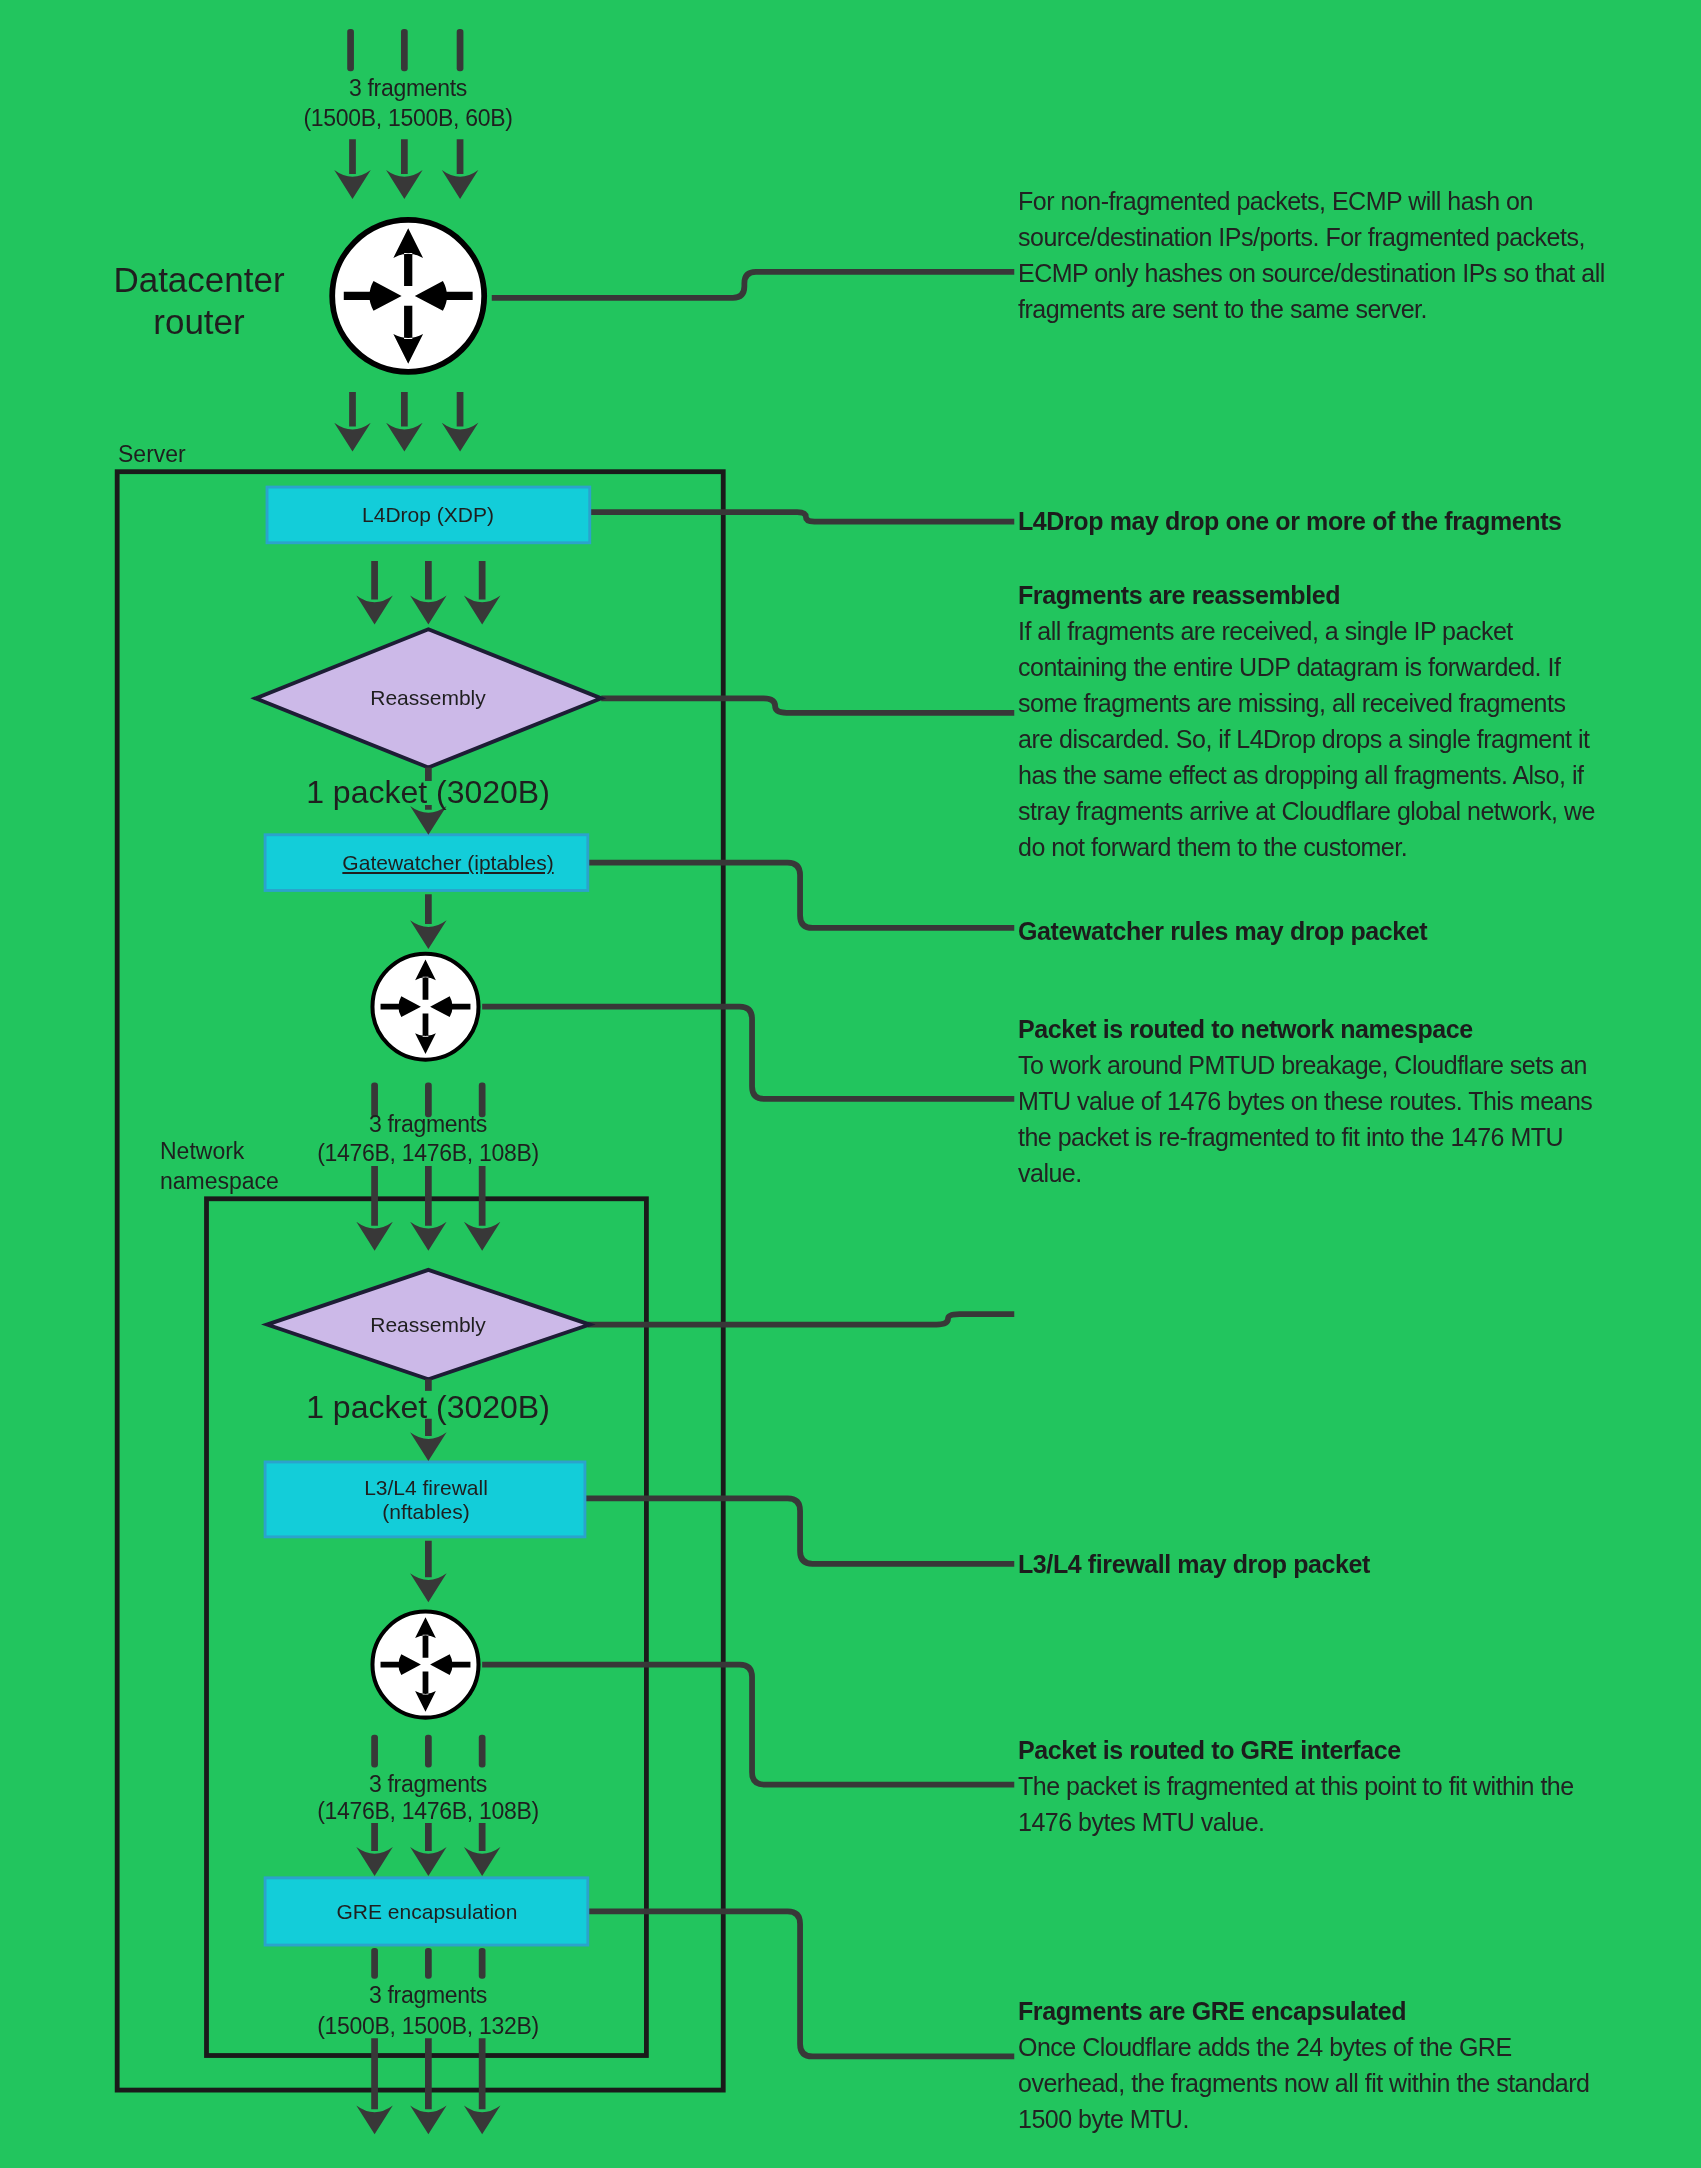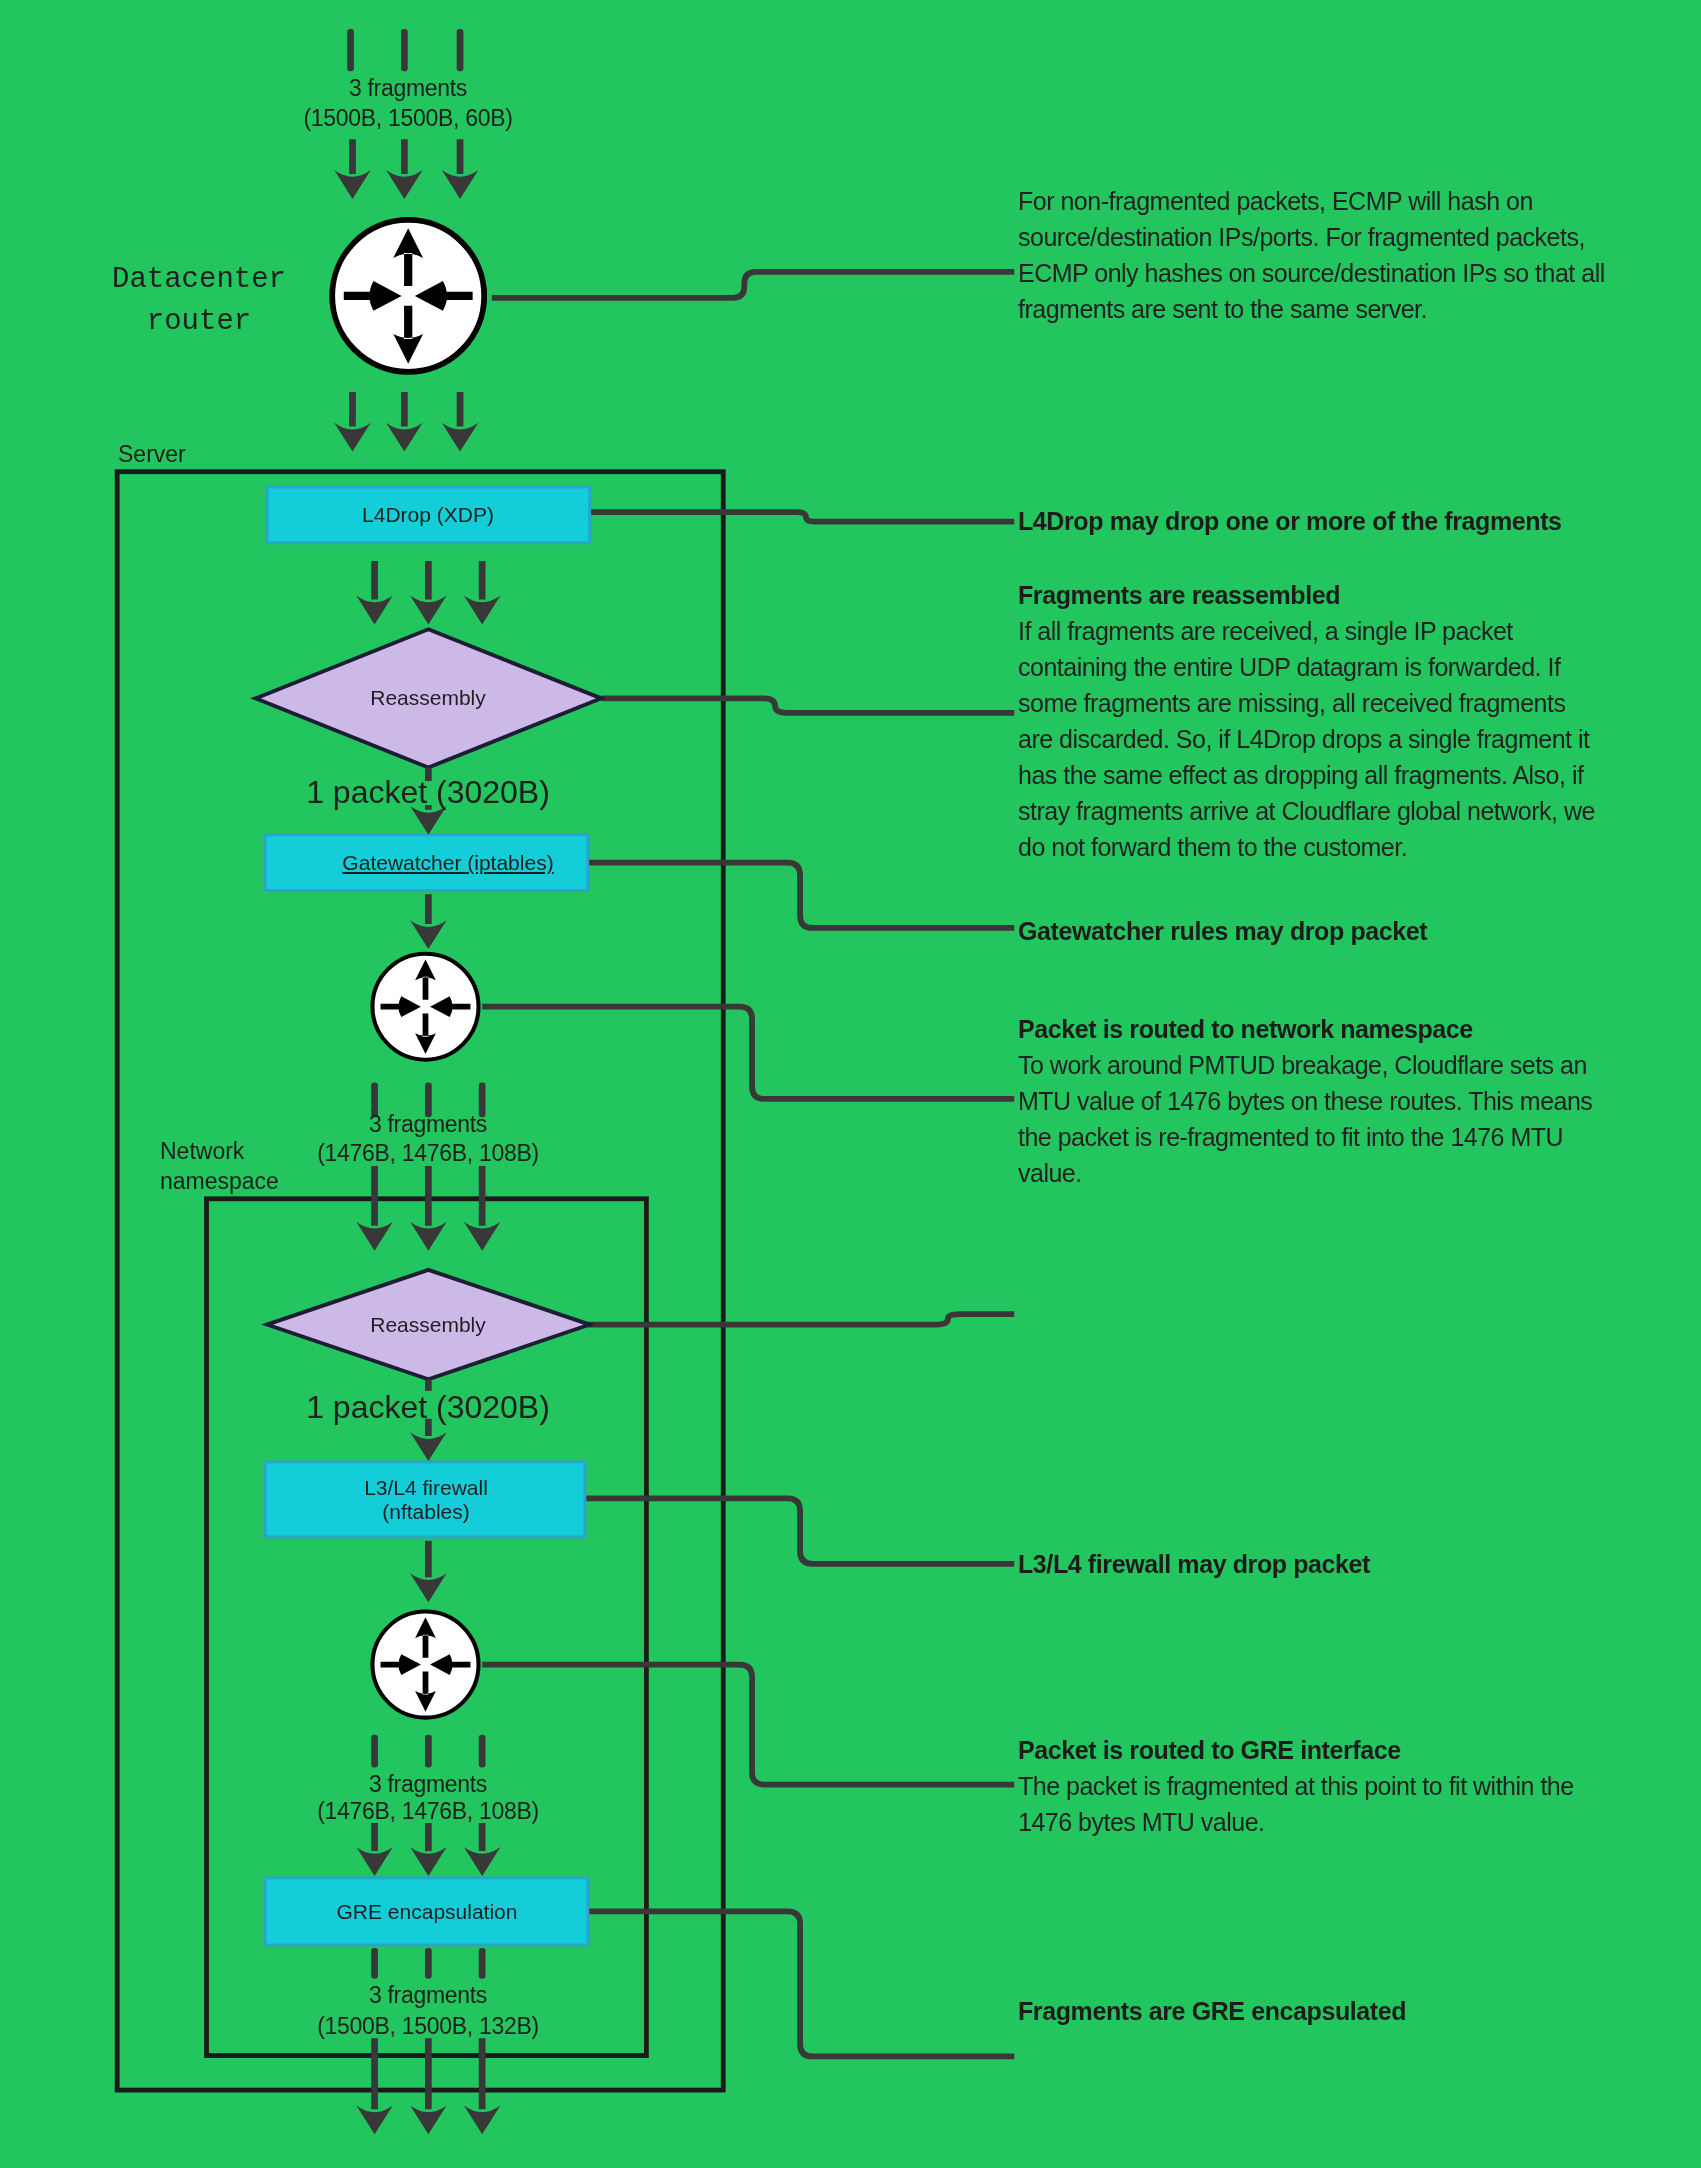--- a/index.html
+++ b/index.html
@@ -5,21 +5,21 @@
   html,body{margin:0;padding:0;background:#ffffff;}
   #page{position:relative;width:1701px;height:2168px;background:#22c55e;overflow:hidden;
         font-family:"Liberation Sans","DejaVu Sans",sans-serif;color:#1a1a1a;}
   #diagram-svg{position:absolute;left:0;top:0;z-index:1;}
   .dlabel{position:absolute;z-index:2;transform:translate(-50%,-50%);text-align:center;
           white-space:pre-line;color:#1f1f1f;}
   .dlabel.left-align{transform:translate(0,-50%);text-align:left;}
   .t-frag{font-size:23px;letter-spacing:-0.3px;}
   .t-packet{font-size:32px;}
   .t-box{font-size:21px;}
-  .t-router-label{font-size:29px;line-height:42px;font-family:Liberation Mono, monospace;}
+  .t-router-label{font-size:35px;line-height:42px;}
   .t-zone{font-size:23px;line-height:30px;}
   .ann{position:absolute;left:1018px;width:684px;z-index:2;}
   .ann-h{font-size:25px;line-height:36px;font-weight:bold;color:#1c1c1c;letter-spacing:-0.4px;}
   .ann-b{font-size:25px;line-height:36px;color:#222;white-space:pre-line;letter-spacing:-0.5px;}
   .box-cyan{fill:var(--cyan,#13cdd9);stroke:var(--cyan-border,#2ba3cc);stroke-width:3px;}
   .diamond{fill:var(--purple,#ccb9e8);stroke:var(--diamond-border,#1d1d35);stroke-width:4px;}
   .zone-box{fill:none;stroke:var(--line-dark,#1a1a1a);stroke-width:5px;}
   .connector{fill:none;stroke:var(--arrow,#383838);stroke-width:6px;}
   .ink{fill:var(--arrow,#383838);}
   .router-circle{fill:#fff;stroke:#000;stroke-width:7px;}
@@ -184,16 +184,19 @@
   <div class="ann" style="top:1546px;">
     <div class="ann-h">L3/L4 firewall may drop packet</div>
   </div>
   <div class="ann" style="top:1732px;">
     <div class="ann-h">Packet is routed to GRE interface</div>
     <div class="ann-b">The packet is fragmented at this point to fit within the
 1476 bytes MTU value.</div>
   </div>
   <div class="ann" style="top:1993px;">
     <div class="ann-h">Fragments are GRE encapsulated</div>
+    <div class="ann-b">Once Cloudflare adds the 24 bytes of the GRE
+overhead, the fragments now all fit within the standard
+1500 byte MTU.</div>
   </div>
 
 </div>
 
 
 </body></html>

